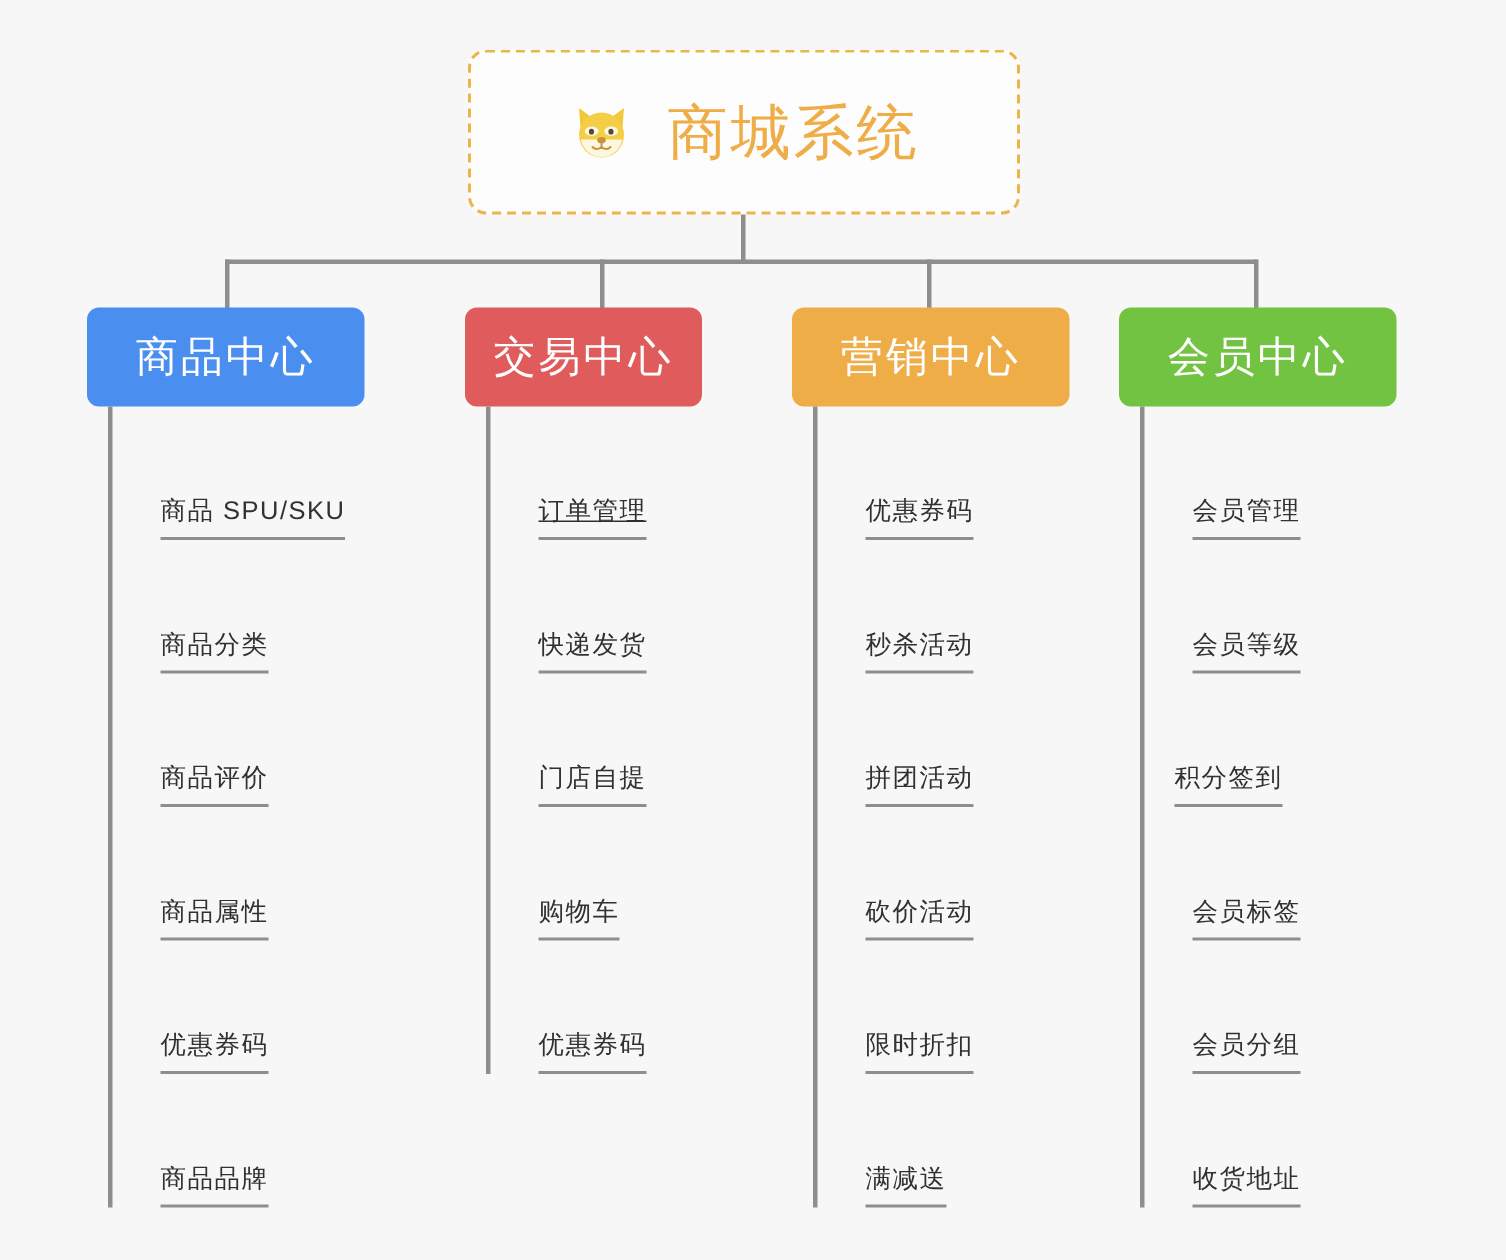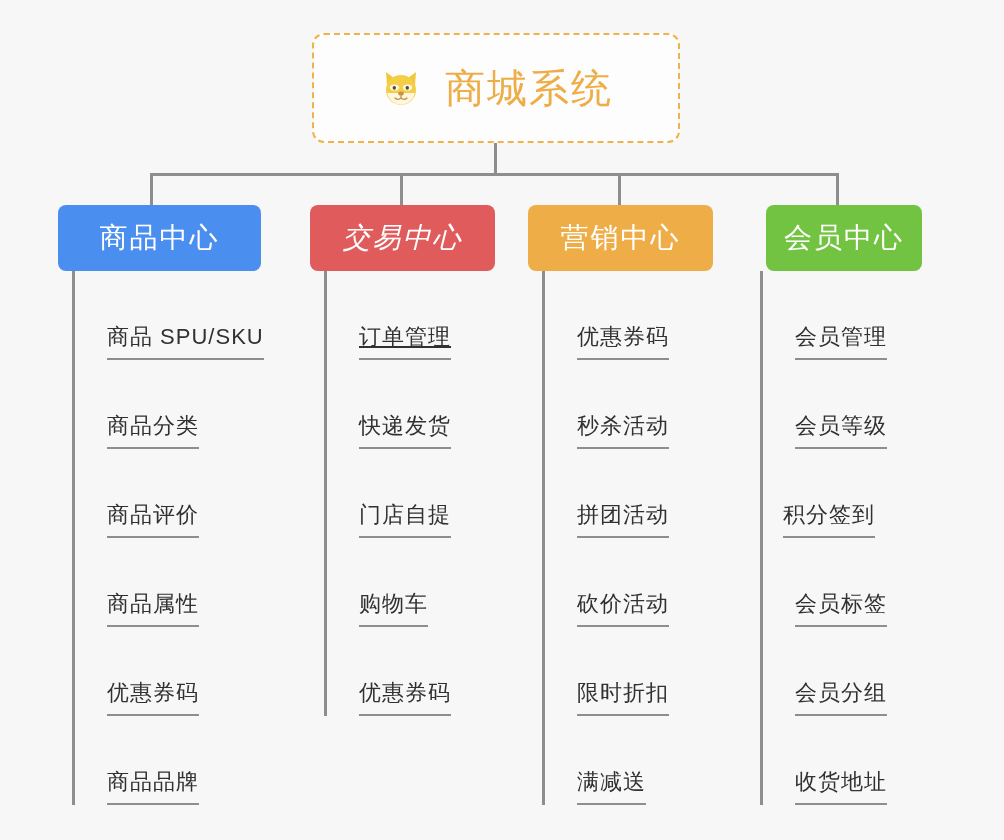--- a/index.html
+++ b/index.html
@@ -88,45 +88,45 @@
     height: 66px;
     border-radius: 8px;
     display: flex;
     align-items: center;
     justify-content: center;
     color: #ffffff;
     font-size: 28px;
     letter-spacing: 2px;
     box-sizing: border-box;
   }
-  .col-0 .cat-header { width: 203px; }
-  .col-1 .cat-header { width: 185px; font-style: italic; }
+  .col-0 .cat-header { width: 185px; }
+  .col-1 .cat-header { width: 158px; }
   .col-2 .cat-header { width: 185px; }
-  .col-3 .cat-header { width: 156px; margin-left: 20px; }
+  .col-3 .cat-header { width: 185px; }
 
   
   .leaf-list {
     position: relative;
     margin-top: 0;
     padding-top: 0;
     border-left: 3px solid #8e8e8e;
     margin-left: 14px;
   }
   .leaf {
     position: relative;
     height: 89px;
     box-sizing: border-box;
     display: flex;
     align-items: flex-end;
   }
   .leaf-label {
     display: inline-block;
     margin-left: 32px;
     padding-bottom: 6px;
-    font-size: 22px;
+    font-size: 17px;
     color: #313131;
     white-space: nowrap;
     border-bottom: 2px solid #8e8e8e;
     letter-spacing: 1px;
   }
 </style>
 </head>
 <body>
 
 <div id="mindmap">

